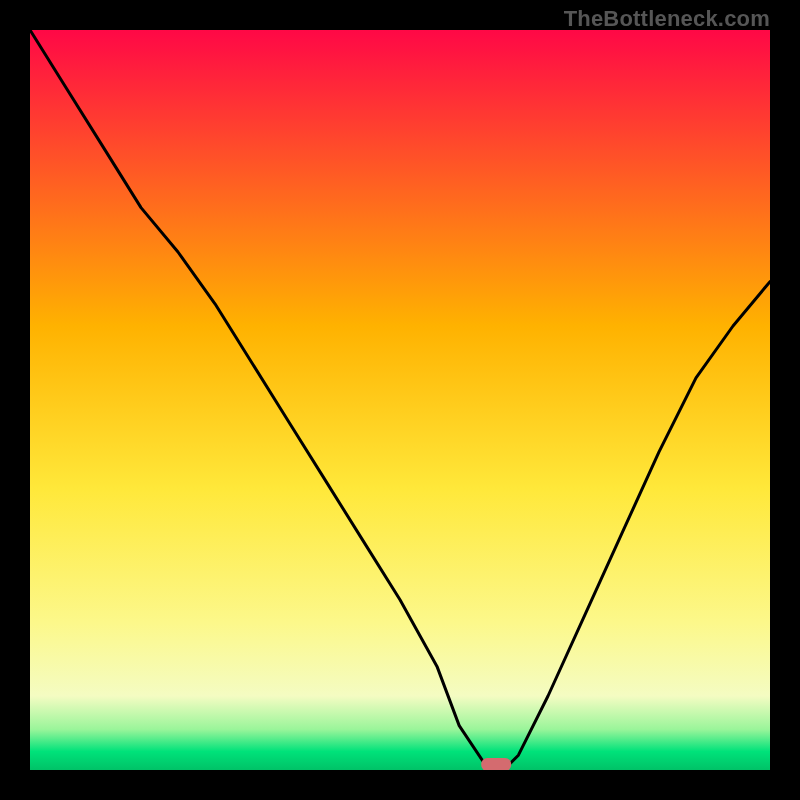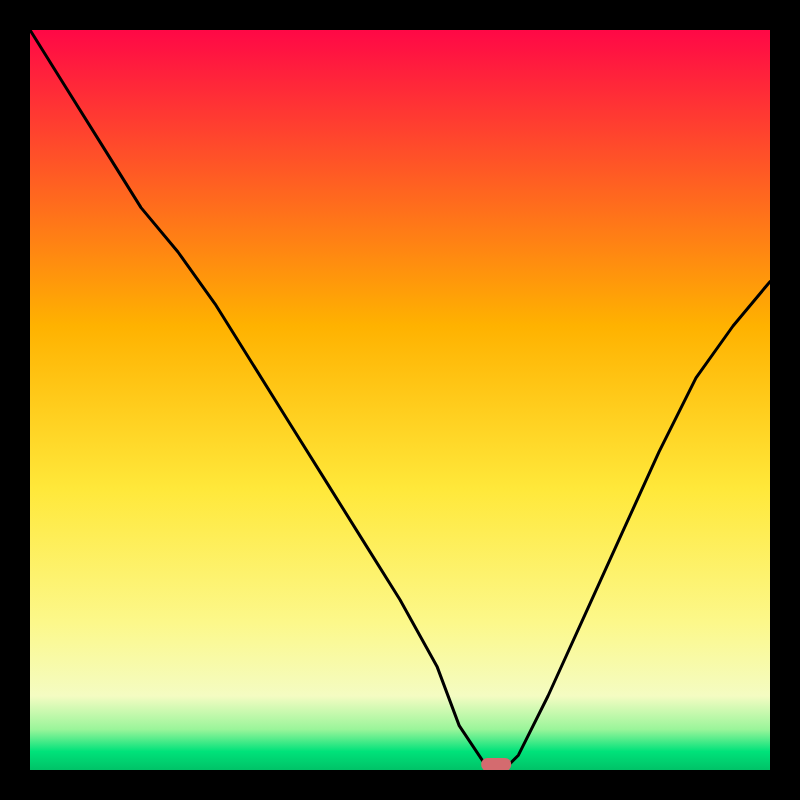--- a/index.html
+++ b/index.html
@@ -32,20 +32,21 @@
     font-weight: 600;
     color: #565656;
     letter-spacing: 0.2px;
   }
   svg { display: block; }
 </style>
 </head>
 <body>
 
 <div class="frame">
+  <div class="watermark">TheBottleneck.com</div>
 
   <svg class="plot" viewBox="0 0 740 740" preserveAspectRatio="none">
     <defs>
       <linearGradient id="bg-grad" x1="0" y1="0" x2="0" y2="1">
         <stop offset="0" stop-color="#ff0846"></stop>
         <stop offset="0.40" stop-color="#ffb200"></stop>
         <stop offset="0.62" stop-color="#ffe83a"></stop>
         <stop offset="0.80" stop-color="#fcf88a"></stop>
         <stop offset="0.90" stop-color="#f4fcc2"></stop>
         <stop offset="0.945" stop-color="#9af59a"></stop>

